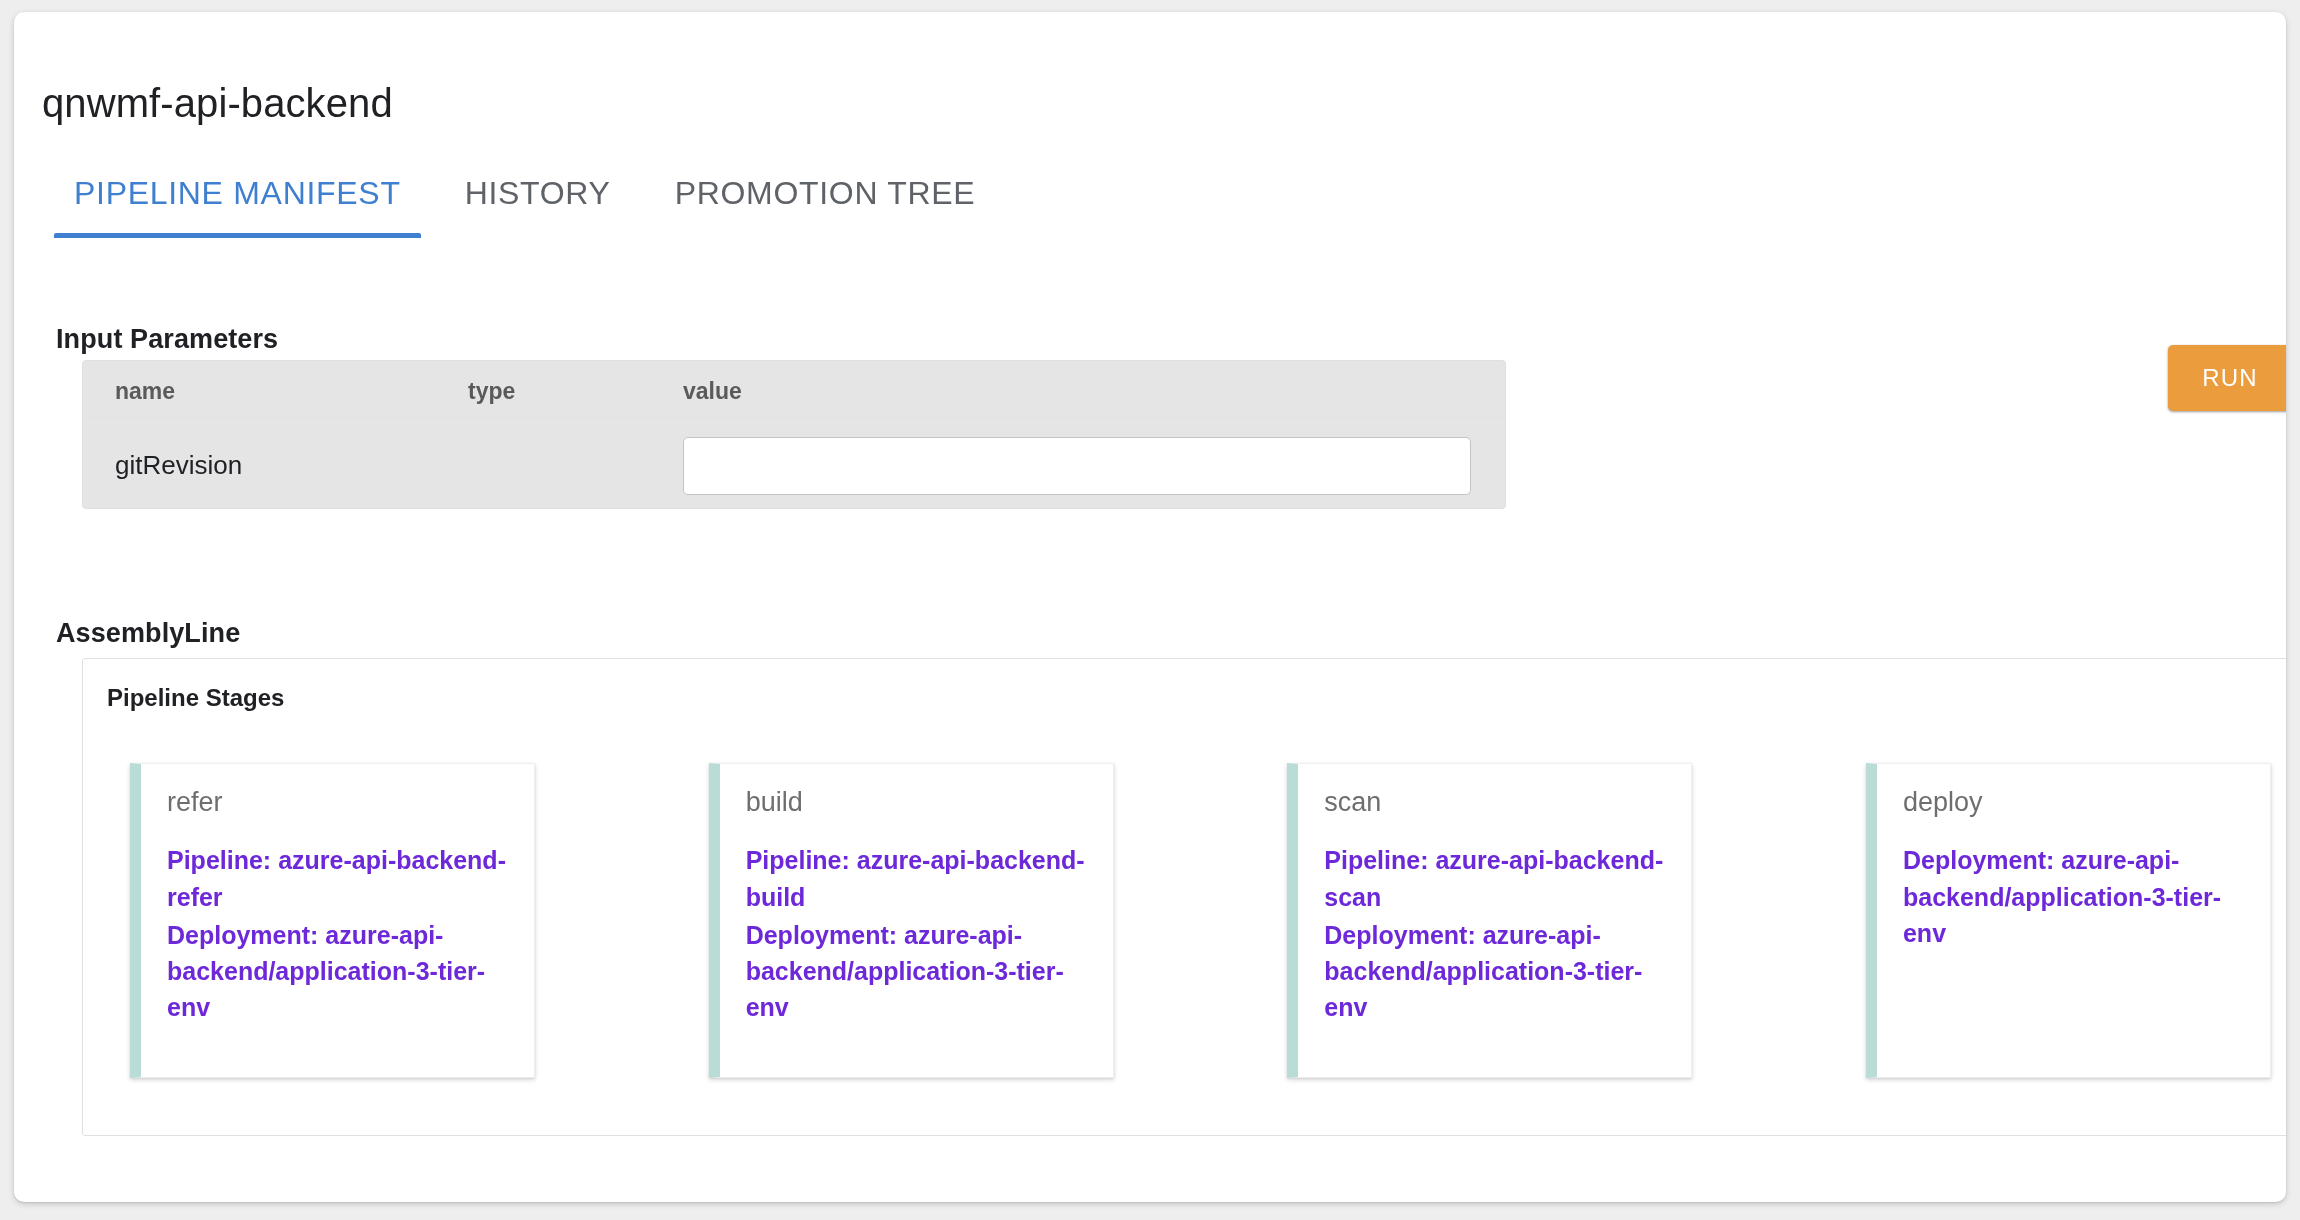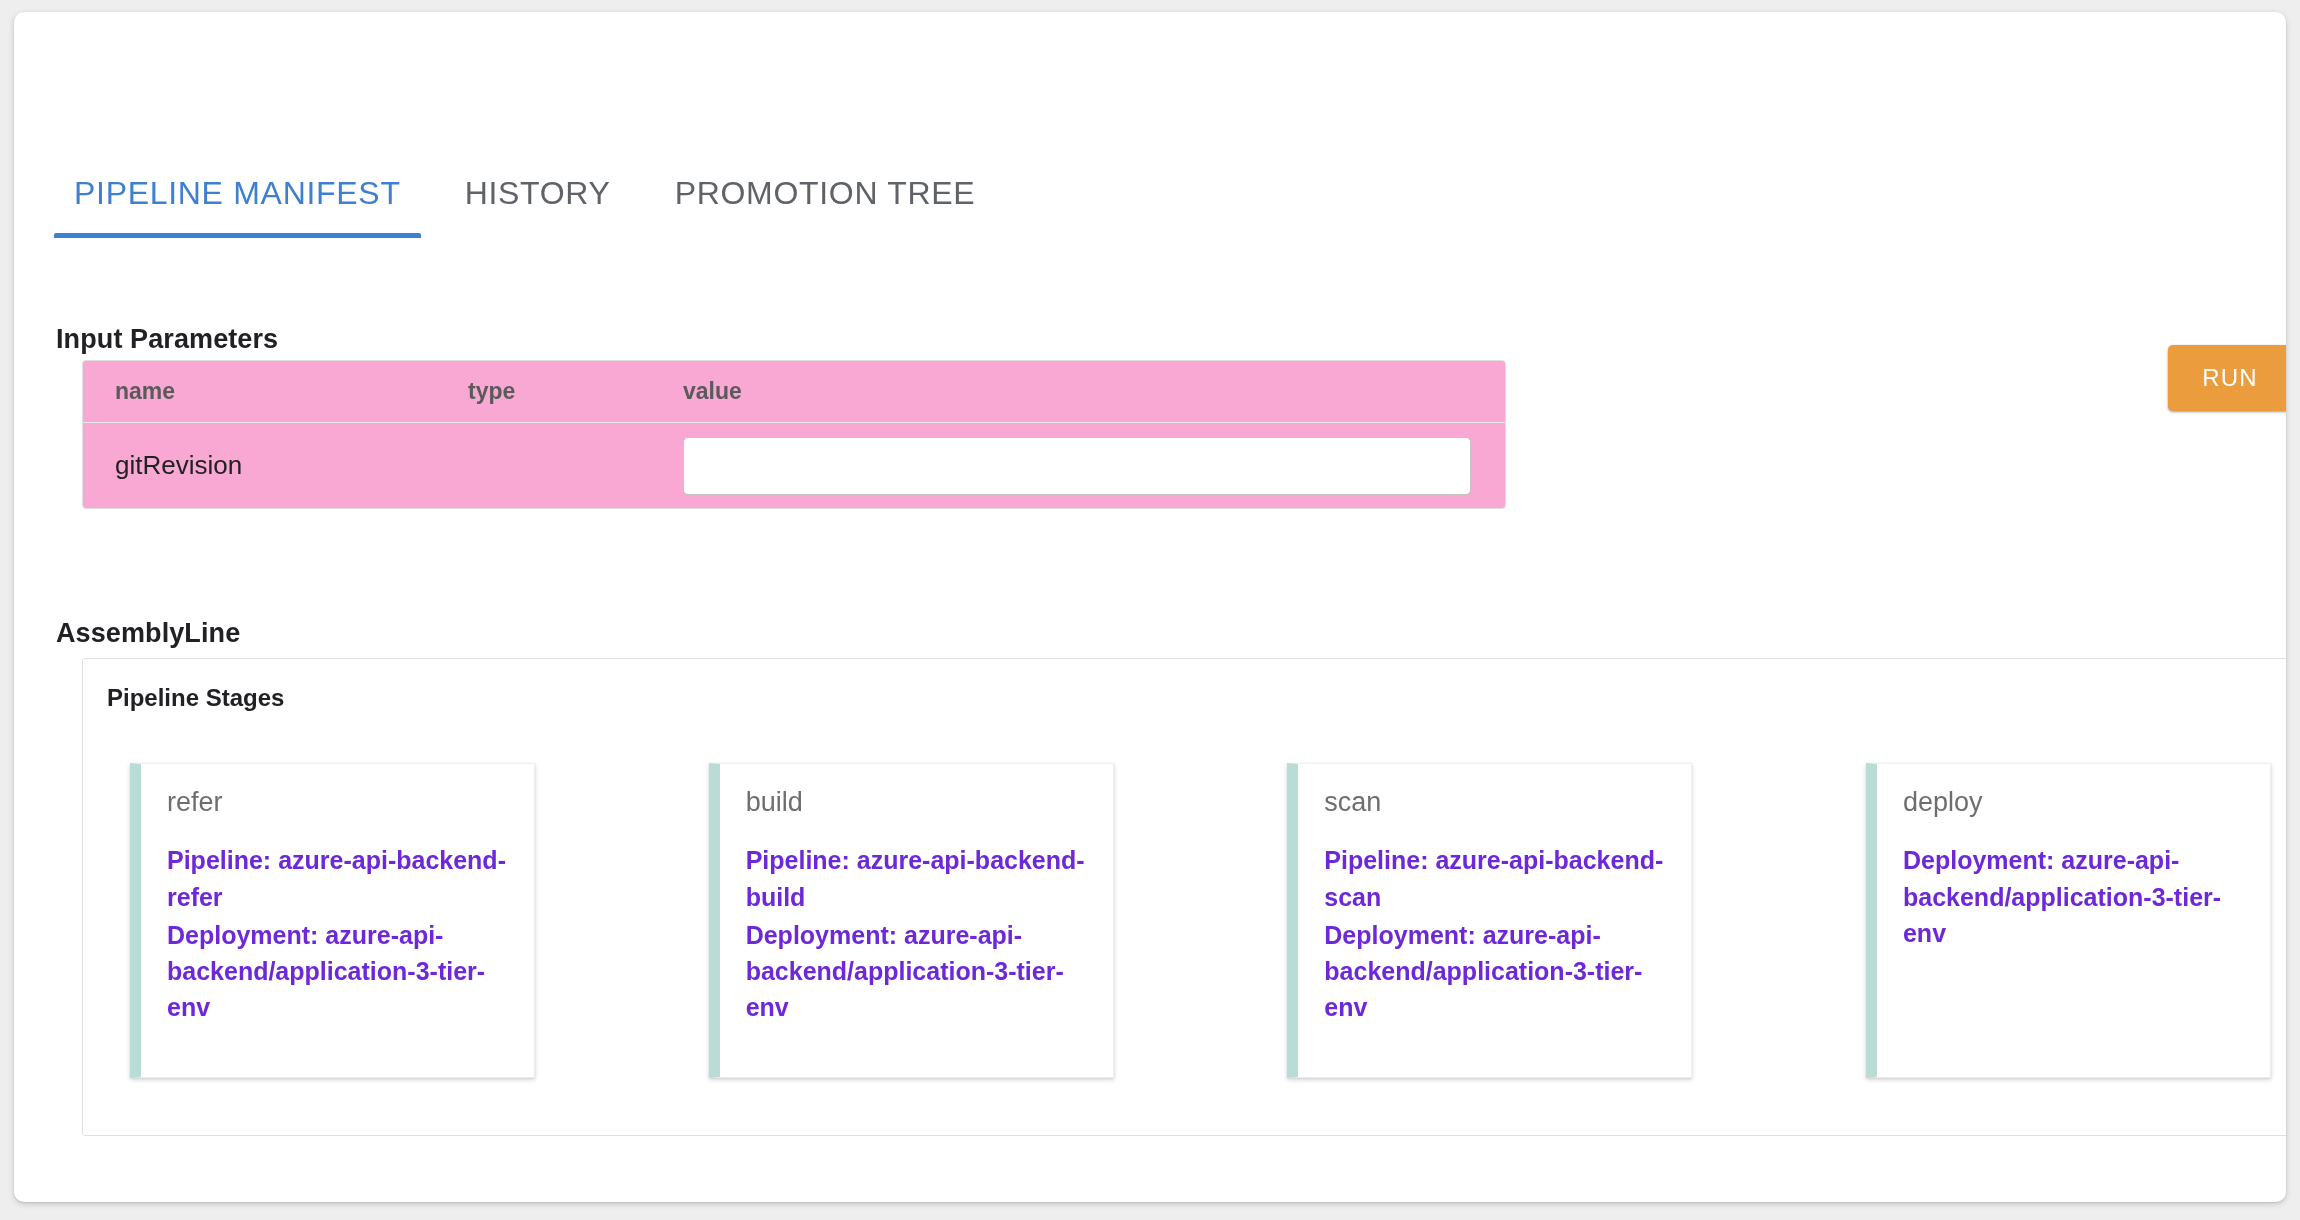--- a/index.html
+++ b/index.html
@@ -86,21 +86,21 @@
   #h-assembly { left: 42px; top: 584px; }
 
   
   .param-table {
     position: absolute;
     left: 68px;
     top: 348px;
     width: 1424px;
     border: 1px solid #dfdfdf;
     border-radius: 4px;
-    background: #f9a8d4;
+    background: #e5e5e5;
   }
   .param-head {
     display: flex;
     align-items: center;
     height: 62px;
     border-bottom: 1px solid #e8e8e8;
   }
   .param-head .col {
     font-size: 23px;
     font-weight: bold;
@@ -209,20 +209,21 @@
     line-height: 1.45;
     word-break: break-word;
   }
   .stage-line + .stage-line { margin-top: 2px; }
 </style>
 </head>
 <body>
 
 <div class="page-card">
 
+  <h1 class="page-title">qnwmf-api-backend</h1>
 
   <nav class="tabs">
     <button class="tab active">PIPELINE MANIFEST</button>
     <button class="tab">HISTORY</button>
     <button class="tab">PROMOTION TREE</button>
   </nav>
 
   <h2 class="section-heading" id="h-input">Input Parameters</h2>
 
   <div class="param-table">

